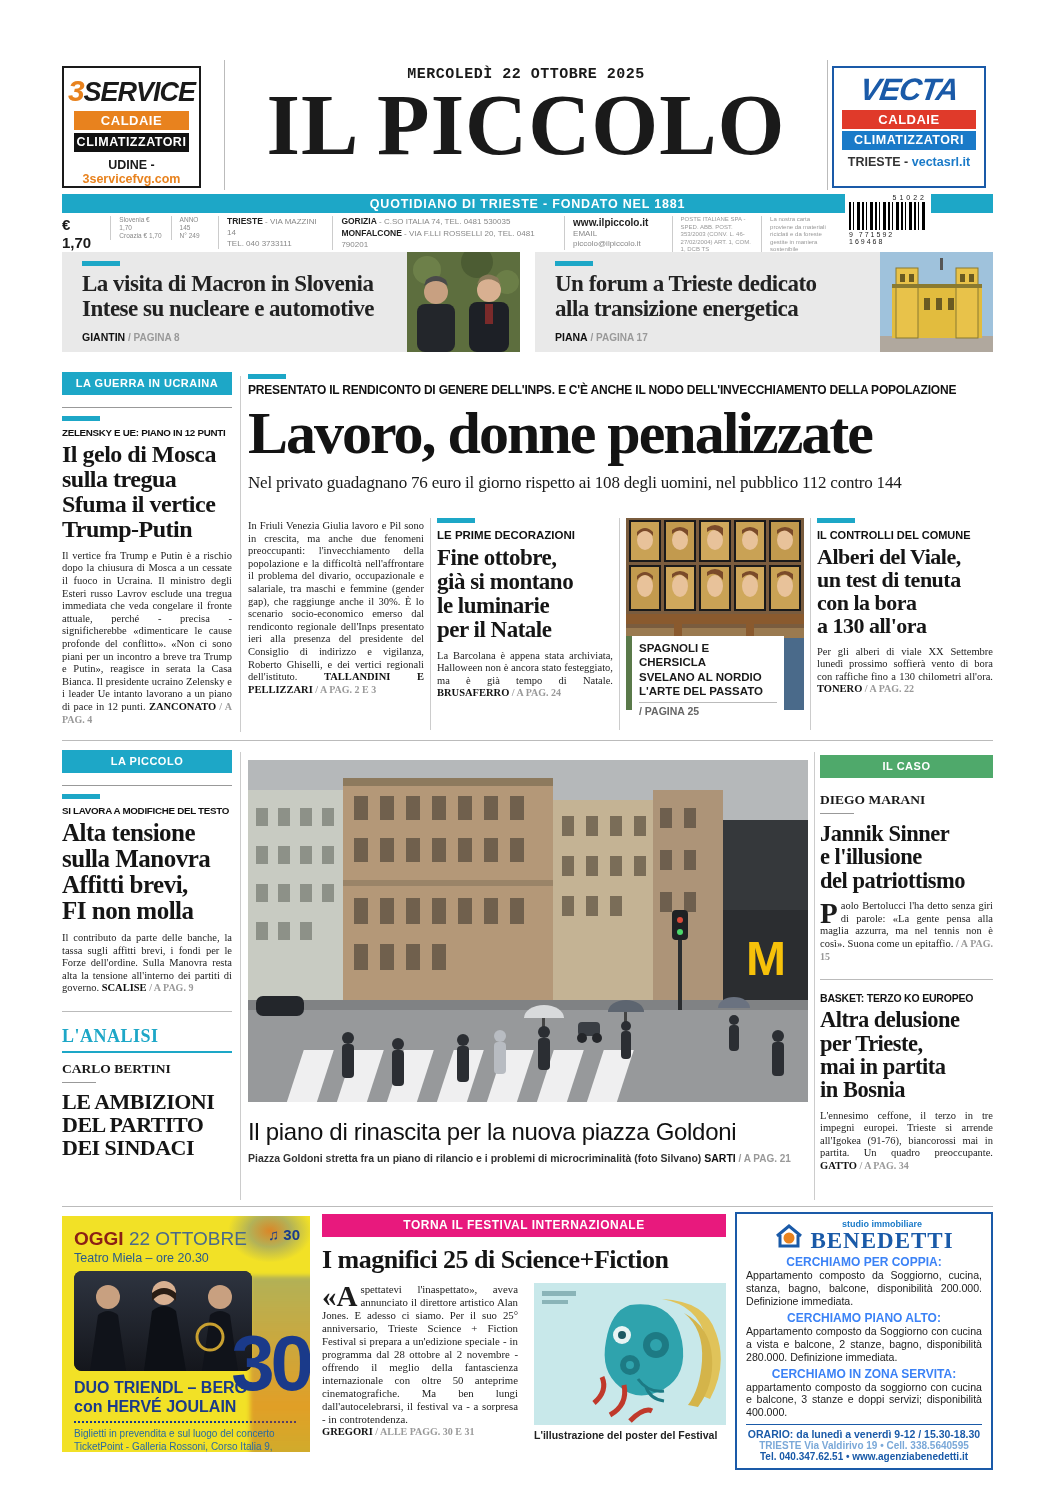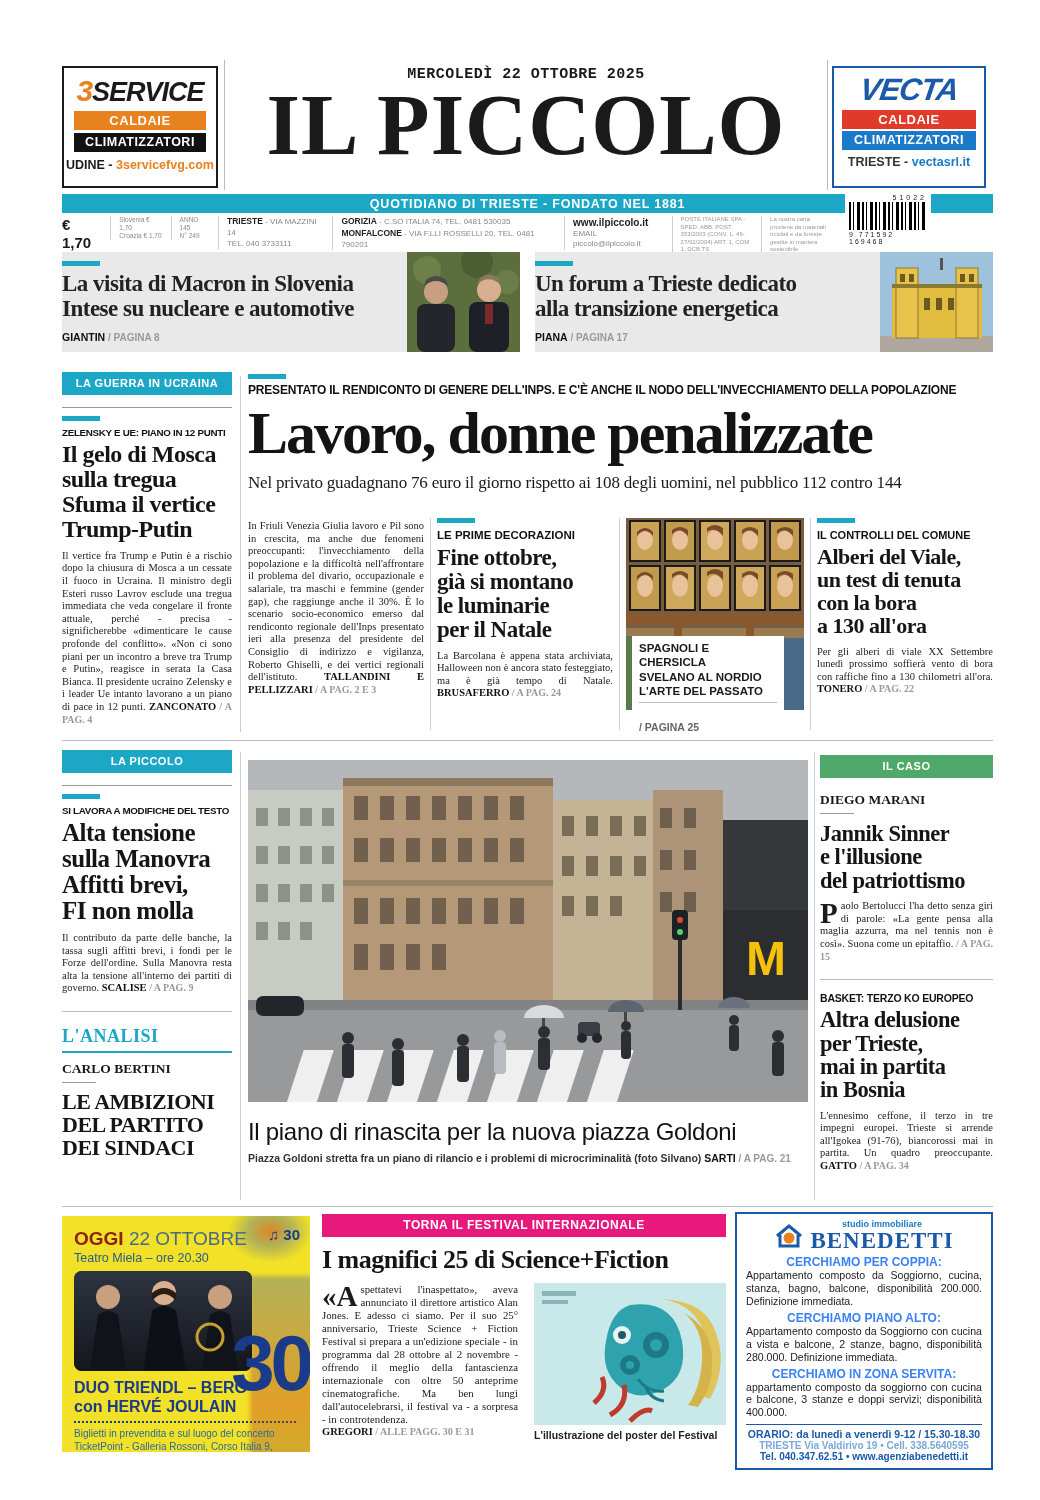--- a/index.html
+++ b/index.html
@@ -2,21 +2,21 @@
 <html><head>
 <meta charset="utf-8">
 <style>
   * { margin:0; padding:0; box-sizing:border-box; }
   html,body { background:#d8d8d8; }
   .page { position:relative; width:1040px; height:1500px; background:#ffffff; margin:0 auto;
           font-family:"Liberation Sans", sans-serif; color:#1a1a1a; overflow:hidden; }
   .prelines { white-space:pre-line; }
 
   
-  .ad3 { position:absolute; left:62px; top:66px; width:156px; height:122px; border:2px solid #1a1a1a; background:#fff; text-align:center; }
+  .ad3 { position:absolute; left:62px; top:66px; width:139px; height:122px; border:2px solid #1a1a1a; background:#fff; text-align:center; }
   .ad3-brand { font-style:italic; font-weight:bold; font-size:27px; letter-spacing:-1px; margin-top:6px; }
   .ad3-brand .num { color:#e8821e; font-size:30px; }
   .bar-label { margin:3px 10px 0; height:19px; line-height:19px; color:#fff; font-weight:bold; font-size:13px; letter-spacing:.5px; }
   .ad3-cald { background:#e8821e; }
   .ad3-clim { background:#111; font-size:12.5px; }
   .ad3-city { font-size:12.5px; font-weight:bold; margin-top:6px; }
   .ad3-city .site { color:#e8821e; }
 
   .mastc { position:absolute; left:224px; top:60px; width:604px; height:130px; border-left:1px solid #bbb; border-right:1px solid #bbb; text-align:center; }
   .mast-date { font-family:Liberation Mono, monospace; font-weight:bold; font-size:15px; margin-top:6px; letter-spacing:.5px; }
@@ -44,21 +44,21 @@
   .price { font-size:15px; font-weight:bold; }
   .tiny { font-size:6.5px; color:#888; line-height:1.25; }
   .addr { font-size:8px; color:#888; line-height:1.35; }
   .addr b { color:#222; font-size:8.5px; }
   .webline { font-size:10px; font-weight:bold; color:#222; line-height:1.3; }
   .webline .em { font-weight:normal; font-size:8px; color:#888; }
   .micro { font-size:6px; color:#999; line-height:1.25; width:92px; }
 
   
   .teaser { position:absolute; top:252px; height:100px; background:#e9e9e9; }
-  .teaser-inner { padding:9px 0 0 0; }
+  .teaser-inner { padding:9px 0 0 20px; }
   .tick { width:38px; height:5px; background:#1da7c7; }
   .teaser-title { font-family:"Liberation Serif", serif; font-weight:bold; font-size:23px; line-height:1.1; letter-spacing:-.5px; margin-top:5px; color:#222; }
   .byrow { margin-top:5px; }
   .sig { font-weight:bold; font-size:10.5px; color:#111; }
   .pageref { font-weight:bold; font-size:10px; color:#999; }
   .teaser-photo { position:absolute; right:0; top:0; width:113px; height:100px; }
 
   
   .vdiv { position:absolute; width:1px; background:#ccc; }
   .hdiv { position:absolute; height:1px; background:#bbb; }
@@ -78,21 +78,21 @@
   .lead { position:absolute; left:248px; top:374px; width:745px; }
   .lead-kicker { font-size:12px; letter-spacing:-.2px; margin-top:4px; }
   .lead-h1 { font-family:"Liberation Serif", serif; font-weight:bold; font-size:60px; letter-spacing:-2px; line-height:1; margin-top:6px; color:#131313; }
   .lead-sub { font-family:"Liberation Serif", serif; font-size:17px; letter-spacing:-.2px; margin-top:10px; color:#1a1a1a; }
   .cols4 { position:absolute; left:248px; top:518px; width:745px; display:grid; grid-template-columns:176px 1px 176px 1px 178px 1px 176px; column-gap:6px; }
   .cold { background:#ccc; height:212px; }
 
   .nordio { position:relative; width:178px; height:192px; }
   .nordio-cap { position:absolute; left:6px; top:118px; width:152px; background:#fff; padding:5px 7px 3px; }
   .nordio-cap .t { font-weight:bold; font-size:11.5px; line-height:1.25; }
-  .nordio-cap .p { font-weight:bold; font-size:10.5px; color:#666; border-top:1px solid #bbb; margin-top:3px; padding-top:18px; }
+  .nordio-cap .p { font-weight:bold; font-size:10.5px; color:#666; border-top:1px solid #bbb; margin-top:3px; padding-top:2px; }
 
   .pol { position:absolute; left:62px; top:750px; width:170px; }
   .analisi-label { font-family:"Liberation Serif", serif; font-weight:bold; font-size:18px; color:#1da7c7; letter-spacing:.5px; padding-bottom:4px; border-bottom:2px solid #1da7c7; }
   .author { font-family:"Liberation Serif", serif; font-weight:bold; font-size:13.5px; margin-top:8px; }
   .author-rule { width:34px; border-top:1px solid #999; margin-top:5px; }
 
   .rep { position:absolute; left:248px; top:752px; width:560px; }
   .rep-kicker { font-size:11px; letter-spacing:-.2px; }
   .rep-photo { margin-top:8px; width:560px; height:342px; }
   .rep-title { font-size:24px; color:#111; margin-top:12px; letter-spacing:-.3px; }

